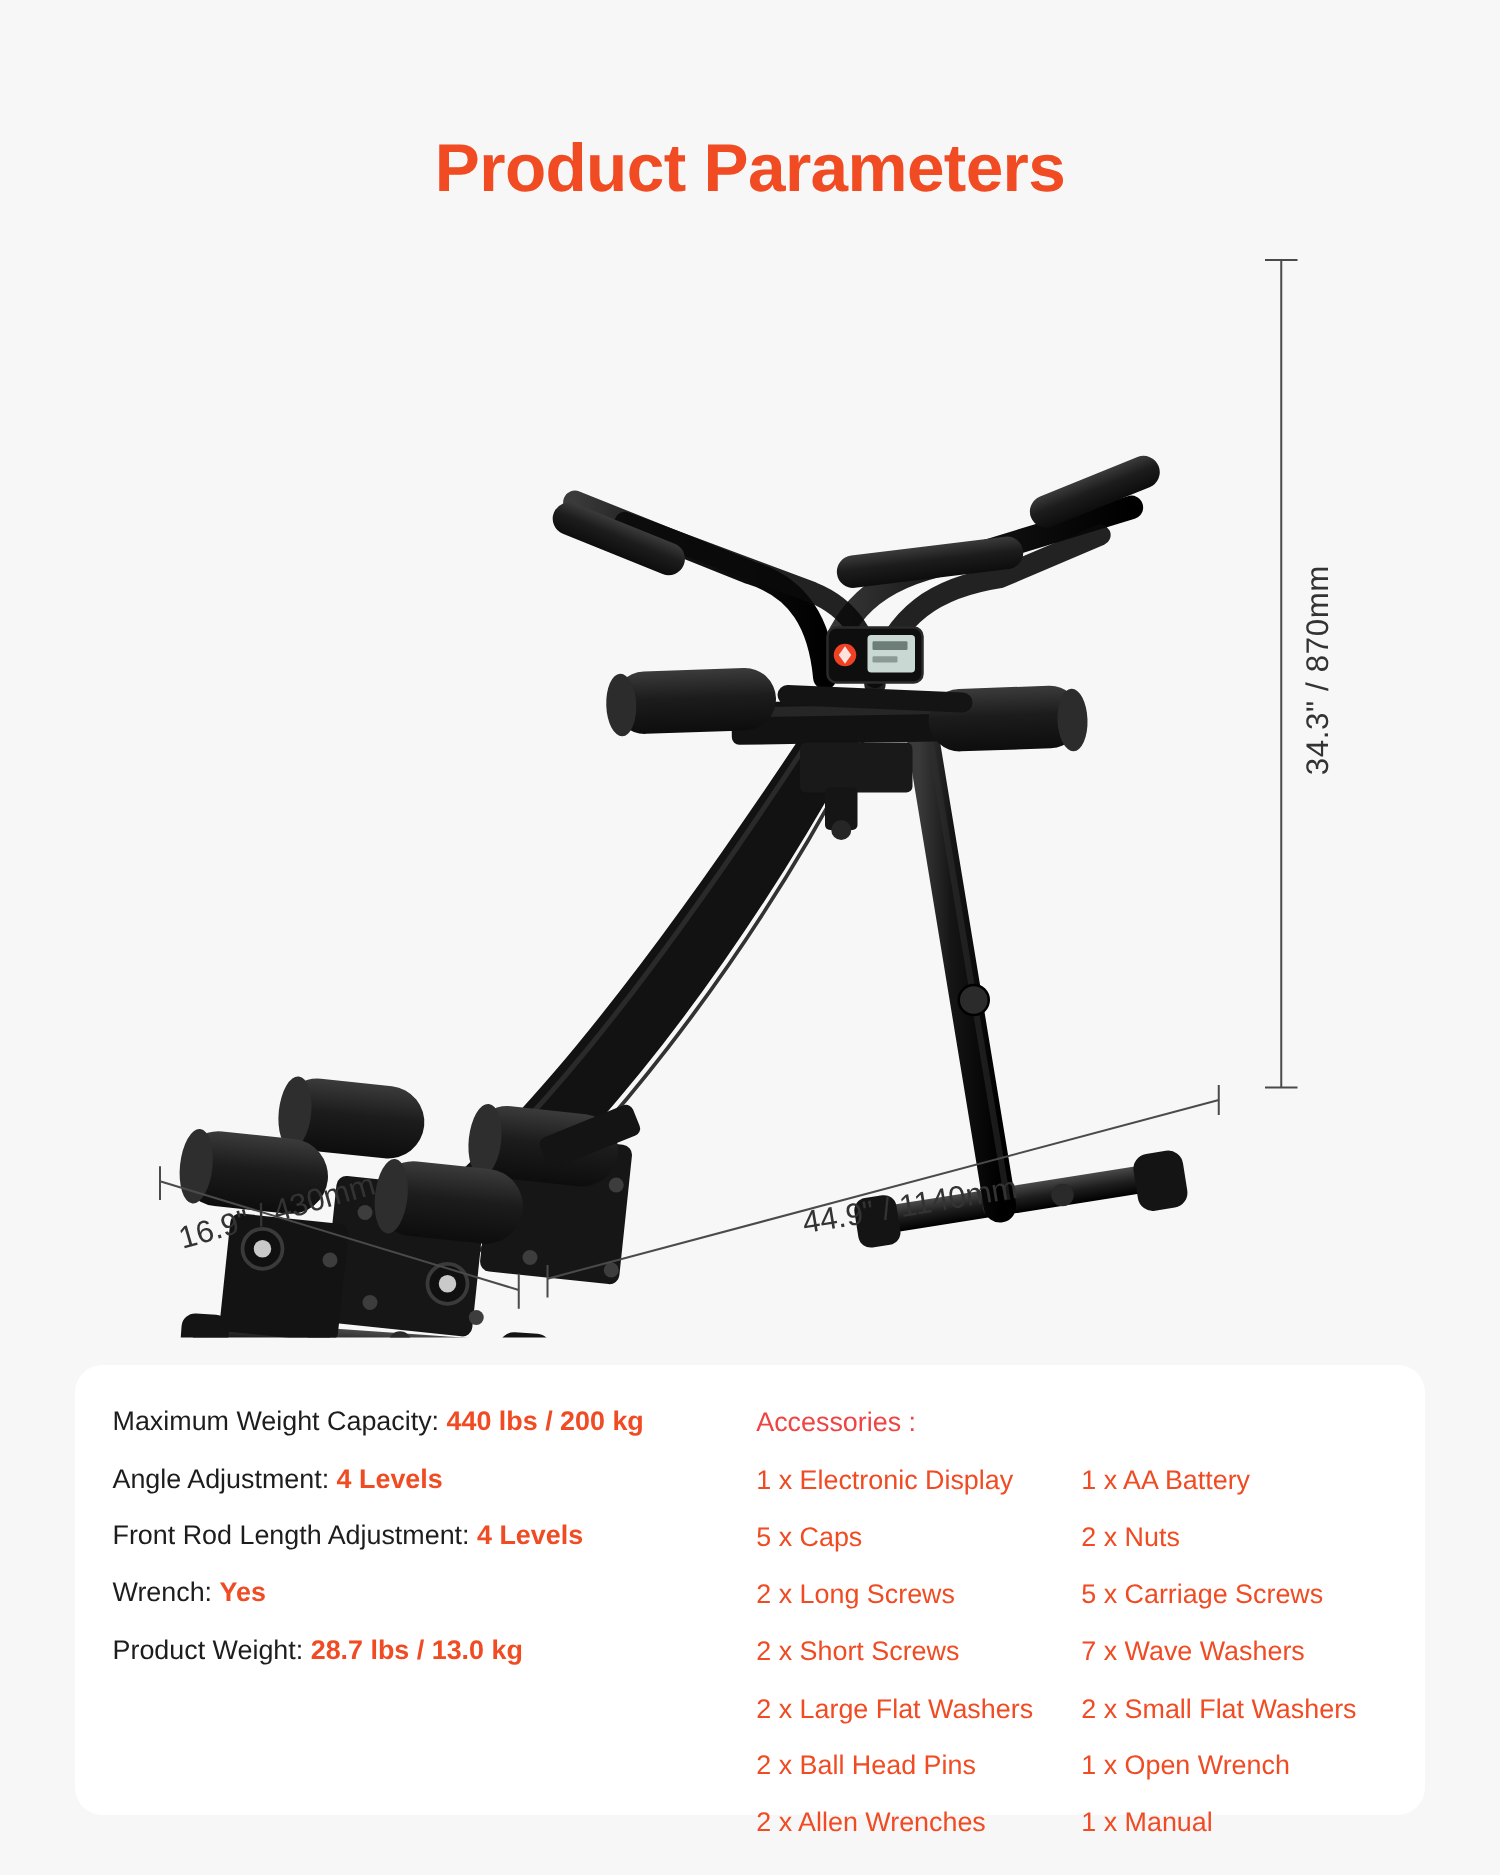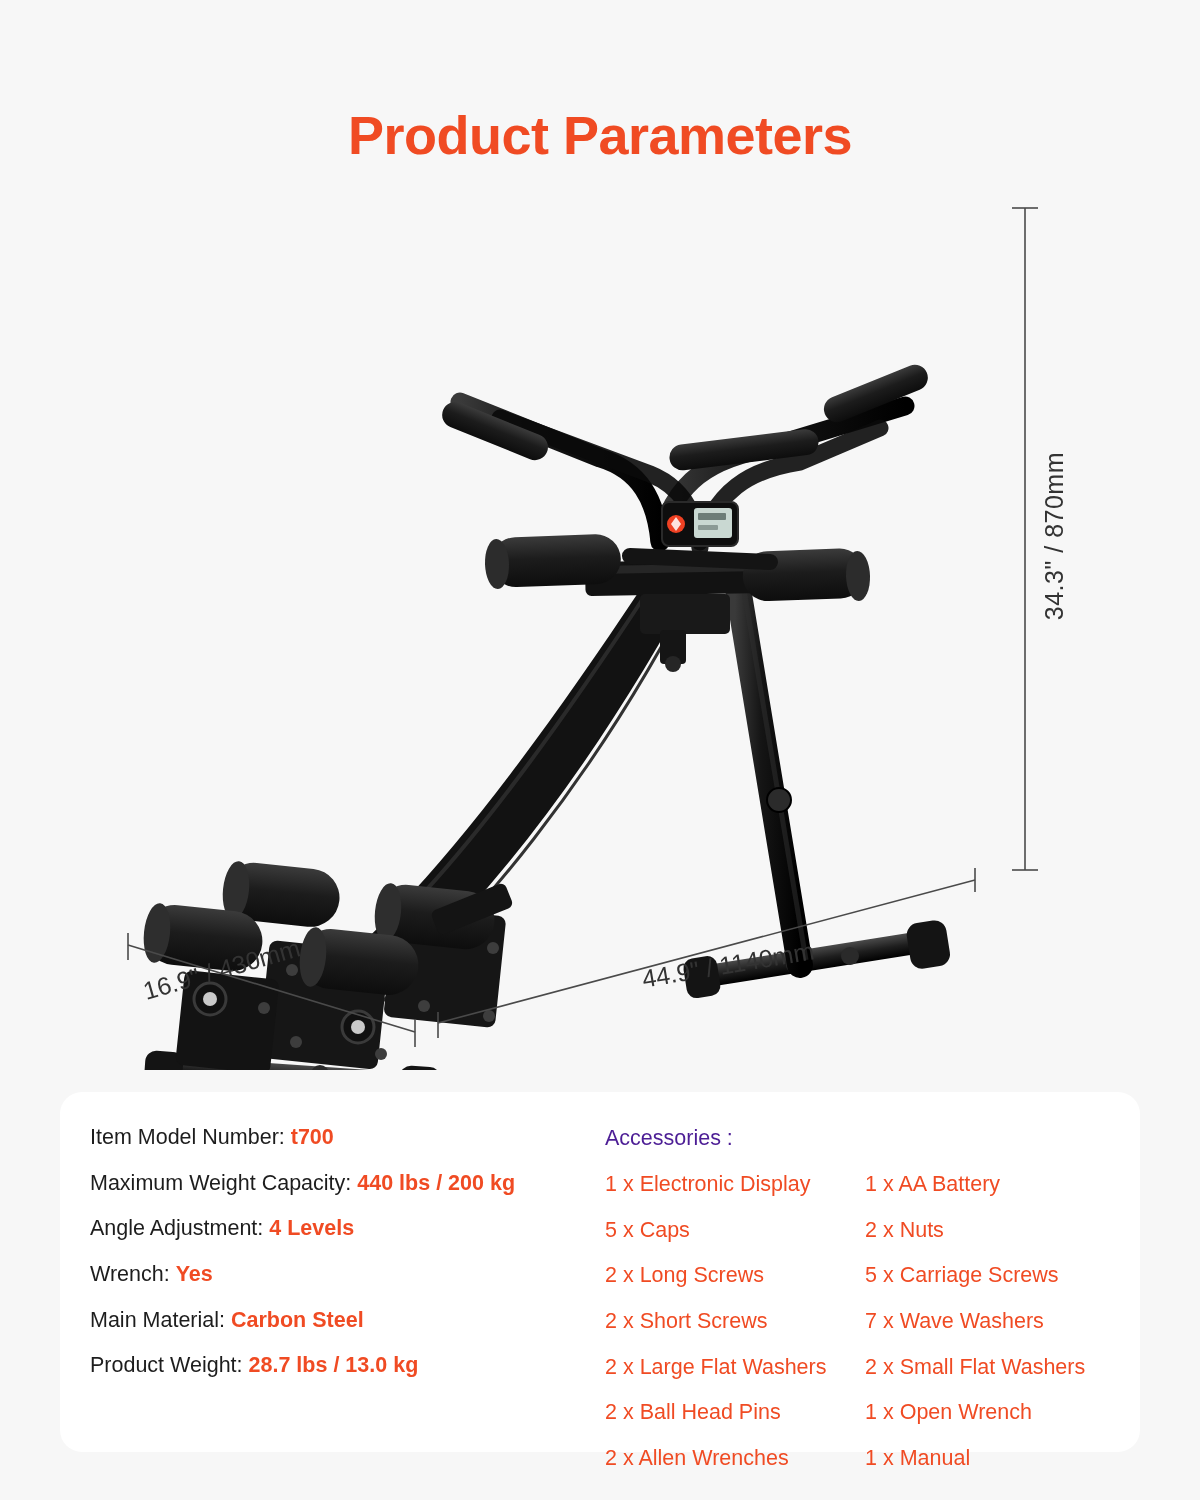--- a/index.html
+++ b/index.html
@@ -90,21 +90,21 @@
     color: #1d1d1d;
     margin-bottom: 22px;
     line-height: 1.1;
   }
   .spec-row .val {
     color: #f04b23;
     font-weight: bold;
   }
   .acc-title {
     font-size: 21.5px;
-    color: #4c1d95;
+    color: #ef4444;
     margin-bottom: 22px;
   }
   .acc-grid {
     display: grid;
     grid-template-columns: 250px auto;
     row-gap: 22px;
     column-gap: 10px;
   }
   .acc-item {
     font-size: 21.5px;
@@ -257,33 +257,30 @@
   </svg>
 
   <div class="dim-label dim-height">34.3" / 870mm</div>
   <div class="dim-label dim-depth">16.9" / 430mm</div>
   <div class="dim-label dim-length">44.9" / 1140mm</div>
 </div>
 
 <div class="spec-card">
   <div class="spec-left">
     <div class="spec-row">
-      <span>Item Model Number: </span><span class="val">t700</span>
-    </div>
-    <div class="spec-row">
       <span>Maximum Weight Capacity: </span><span class="val">440 lbs / 200 kg</span>
     </div>
     <div class="spec-row">
       <span>Angle Adjustment: </span><span class="val">4 Levels</span>
     </div>
     <div class="spec-row">
+      <span>Front Rod Length Adjustment: </span><span class="val">4 Levels</span>
+    </div>
+    <div class="spec-row">
       <span>Wrench: </span><span class="val">Yes</span>
-    </div>
-    <div class="spec-row">
-      <span>Main Material: </span><span class="val">Carbon Steel</span>
     </div>
     <div class="spec-row">
       <span>Product Weight: </span><span class="val">28.7 lbs / 13.0 kg</span>
     </div>
   </div>
 
   <div class="spec-right">
     <div class="acc-title">Accessories :</div>
     <div class="acc-grid">
       <div class="acc-item">1 x Electronic Display</div>

